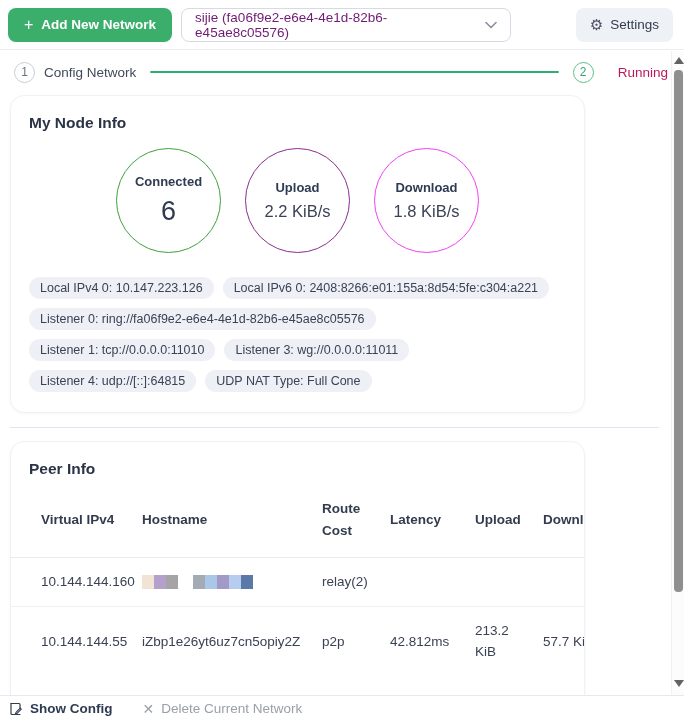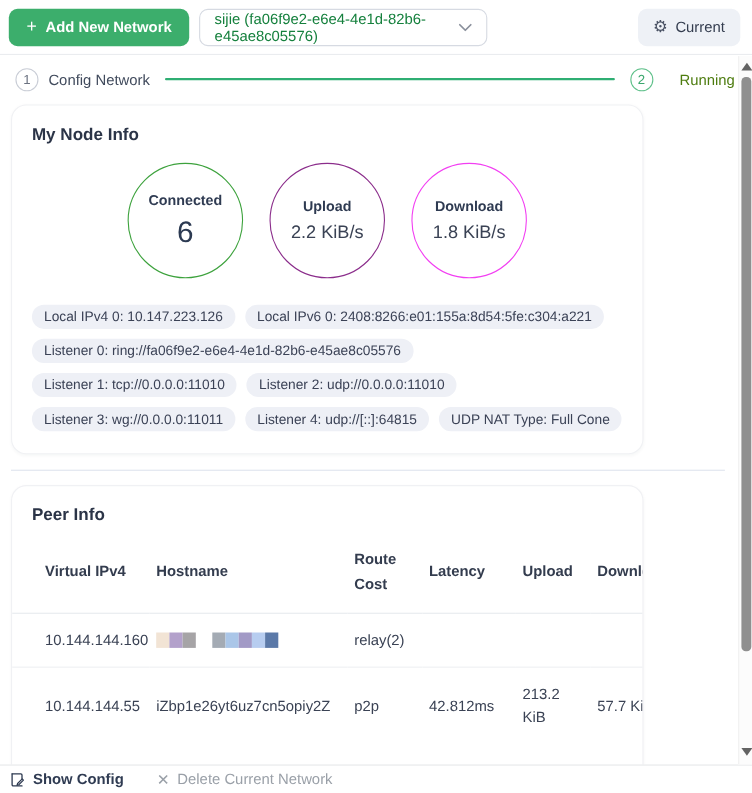--- a/index.html
+++ b/index.html
@@ -16,44 +16,44 @@
     background:#fff;
   }
   .btn-add {
     display:flex; align-items:center; gap:8px;
     background:#3cae6c; color:#fff; border:none; border-radius:8px;
     height:34px; padding:0 16px; font-size:13.5px; font-weight:bold;
     font-family:inherit; cursor:pointer;
   }
   .btn-add .plus { font-size:16px; font-weight:normal; line-height:1; }
   .net-select {
-    height:34px; width:262px; background:#fff;
+    height:34px; width:330px; background:#fff;
     border:1px solid #d6dae2; border-radius:8px;
     display:flex; align-items:center; justify-content:space-between;
-    padding:0 13px; font-size:13.5px; color:#15803d; cursor:pointer;
+    padding:0 13px; font-size:13.5px; color:#701a75; cursor:pointer;
   }
   .net-select svg { flex:0 0 auto; margin-left:10px; }
   .btn-settings {
     margin-left:auto; height:34px; background:#eef1f6; border:none;
     border-radius:8px; padding:0 14px; font-size:13.5px; color:#333c4e;
     display:flex; align-items:center; gap:7px; font-family:inherit; cursor:pointer;
   }
   .gear { font-size:15px; color:#4a5264; line-height:1; }
 
   
   .stepper { height:44px; display:flex; align-items:center; padding:0 16px 0 14px; }
   .step { display:flex; align-items:center; cursor:pointer; }
   .step-circle {
     width:21px; height:21px; border-radius:50%; border:1px solid #c9cdd6;
     display:flex; align-items:center; justify-content:center;
     font-size:12px; color:#6b7280; background:#fff; flex:0 0 auto;
   }
   .step-label { margin-left:9px; font-size:13.5px; color:#404a5c; }
   .step.active .step-circle { border-color:#5fc08a; color:#3aa76d; }
-  .step.active .step-label { color:#4d7c0f;margin-left:24px; }
+  .step.active .step-label { color:#be185d;margin-left:24px; }
   .step-line { flex:1; height:2px; background:#2fae73; margin:0 14px; border-radius:1px; }
 
   
   .card {
     width:575px; margin-left:10px; background:#fff;
     border:1px solid #f0f1f4; border-radius:14px;
     box-shadow:0 1px 3px rgba(30,40,60,0.04);
   }
   .card-title { font-size:15.5px; font-weight:bold; color:#2b3447; }
 
@@ -143,21 +143,21 @@
     <span>Add New Network</span>
   </button>
   <div class="net-select">
     <span>sijie (fa06f9e2-e6e4-4e1d-82b6-e45ae8c05576)</span>
     <svg width="12" height="8" viewBox="0 0 12 8">
       <polyline points="1,1.5 6,6.5 11,1.5" fill="none" stroke="#8a909c" stroke-width="1.6" stroke-linecap="round" stroke-linejoin="round"></polyline>
     </svg>
   </div>
   <button class="btn-settings">
     <span class="gear">⚙</span>
-    <span>Current</span>
+    <span>Settings</span>
   </button>
 </div>
 
 <div class="stepper">
   <div class="step">
     <div class="step-circle">1</div>
     <div class="step-label">Config Network</div>
   </div>
   <div class="step-line"></div>
   <div class="step active">
@@ -182,21 +182,20 @@
       <div class="c-label">Download</div>
       <div class="c-value">1.8 KiB/s</div>
     </div>
   </div>
 
   <div class="tags">
     <span class="tag">Local IPv4 0: 10.147.223.126</span>
     <span class="tag">Local IPv6 0: 2408:8266:e01:155a:8d54:5fe:c304:a221</span>
     <span class="tag">Listener 0: ring://fa06f9e2-e6e4-4e1d-82b6-e45ae8c05576</span>
     <span class="tag">Listener 1: tcp://0.0.0.0:11010</span>
-    <span class="tag">Listener 2: udp://0.0.0.0:11010</span>
     <span class="tag">Listener 3: wg://0.0.0.0:11011</span>
     <span class="tag">Listener 4: udp://[::]:64815</span>
     <span class="tag">UDP NAT Type: Full Cone</span>
   </div>
 
 </div>
 
 <div class="h-divider"></div>
 
 <div class="card" id="peer-card">

